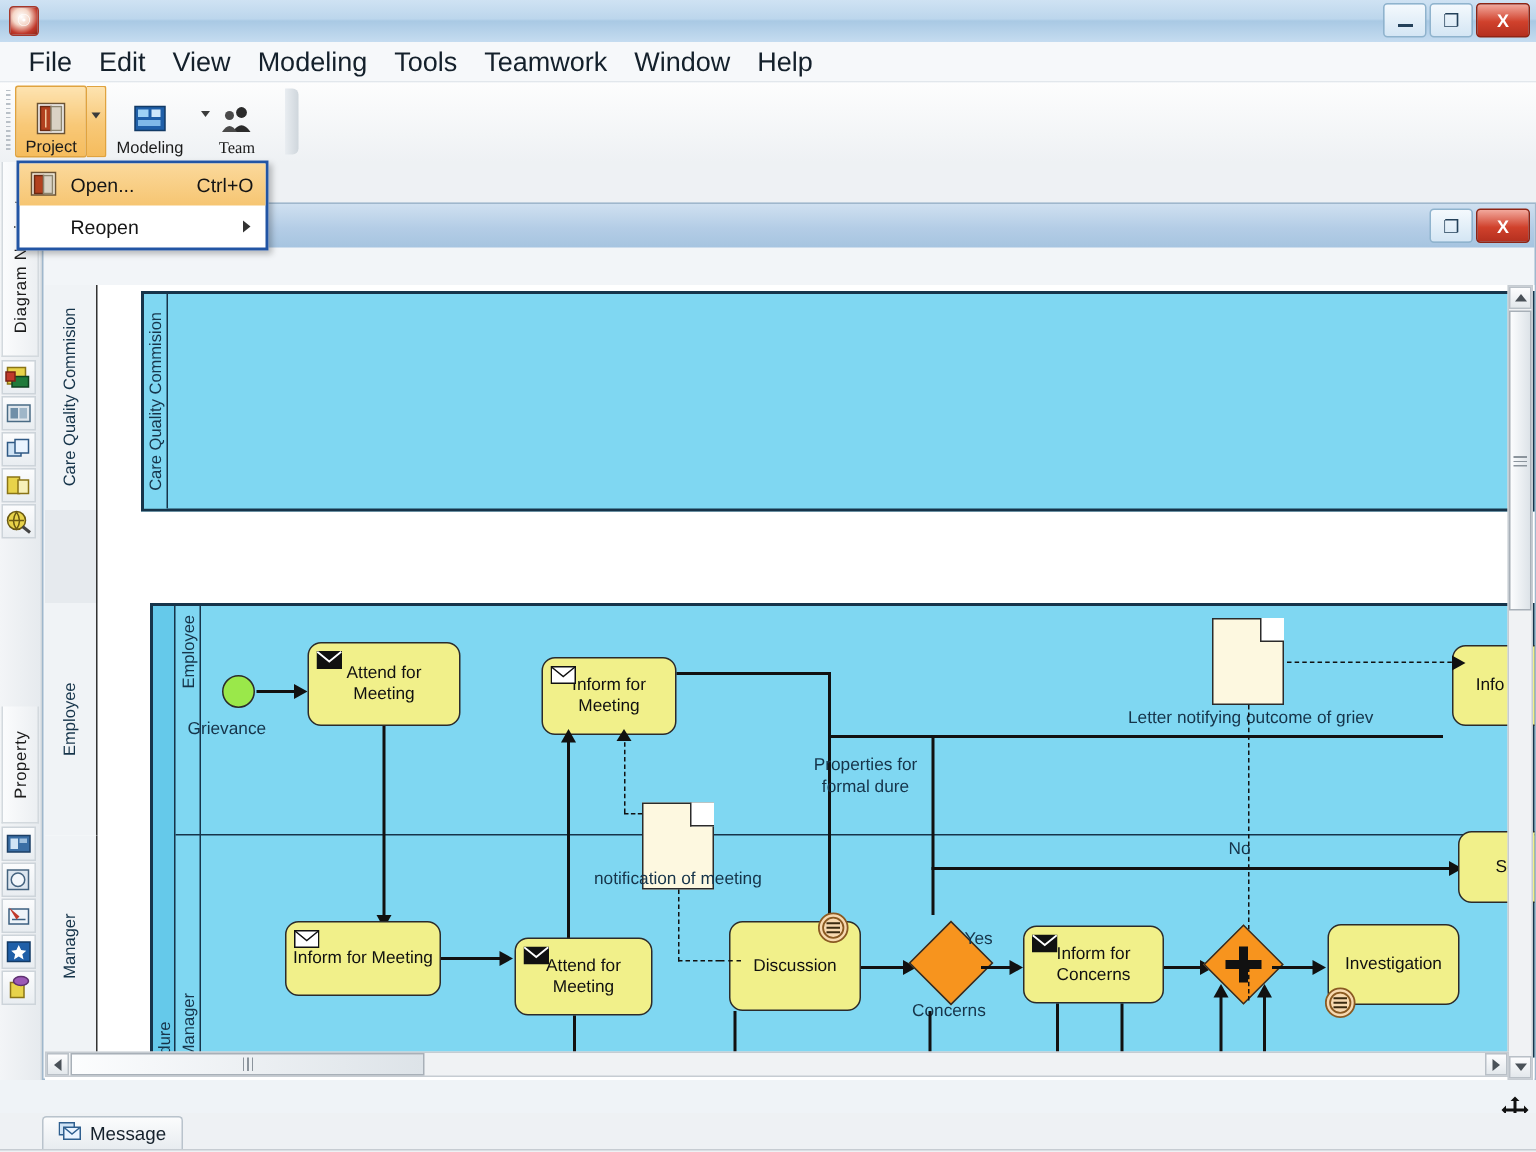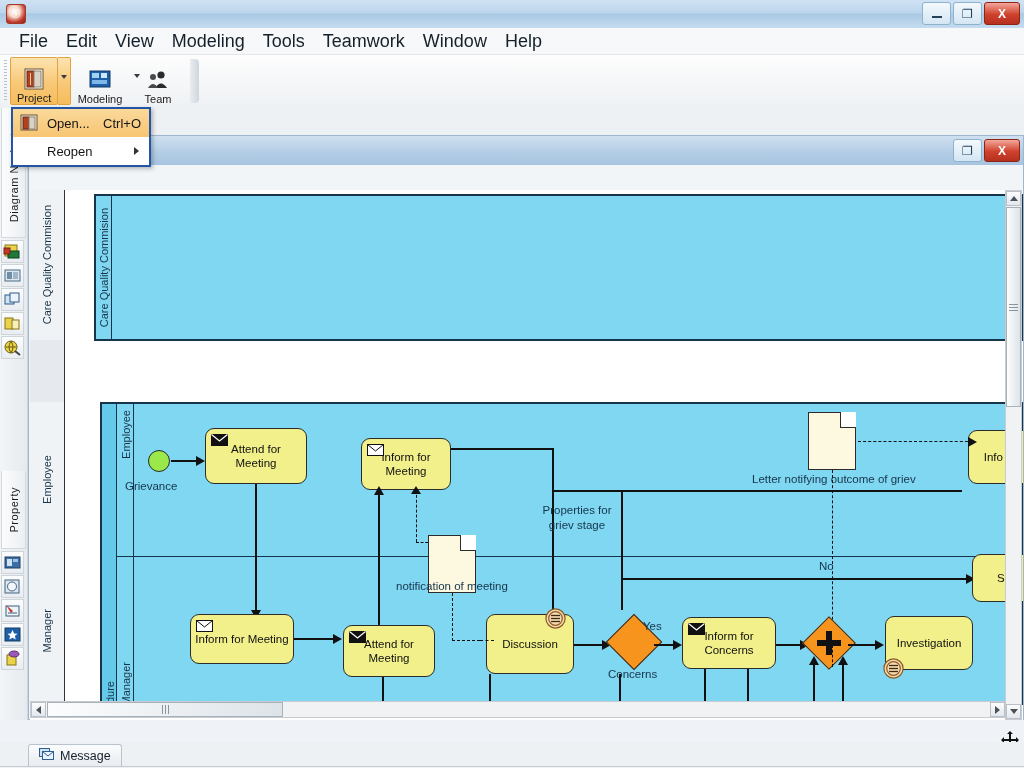--- a/index.html
+++ b/index.html
@@ -68,21 +68,21 @@
   }
   .arrowbtn{width:13px;display:flex;align-items:flex-start;justify-content:center;padding-top:17px;cursor:default;}
   .arrowbtn.active{background:linear-gradient(to bottom,#fde3b0,#f8c877 55%,#f5bc5d);
     border:1px solid #e0a33f;border-left:none;border-radius:0 2px 2px 0;box-sizing:border-box;}
   .caret{width:0;height:0;border-left:3.5px solid transparent;border-right:3.5px solid transparent;border-top:4px solid #3b3b3b;}
   #tb-sep{position:absolute;left:190px;top:4px;width:9px;height:44px;
     background:linear-gradient(to right,#e9edf1,#cfd6dc);border-radius:0 4px 4px 0;}
 
   
   #dropdown{
-    position:absolute;left:11px;top:107px;width:140px;
+    position:absolute;left:11px;top:107px;width:168px;
     background:#fff;border:2px solid #2255a4;box-sizing:border-box;z-index:60;
     box-shadow:2px 2px 4px rgba(0,0,0,.25);
   }
   #dropdown .row{
     height:28px;display:flex;align-items:center;padding:0 6px;cursor:default;position:relative;
   }
   #dropdown .row.sel{background:linear-gradient(to bottom,#fbd99b,#f6c572);}
   #dropdown .row .mico{width:22px;height:20px;margin-right:6px;flex:none;}
   #dropdown .row .mlbl{font-size:13px;color:#151515;}
   #dropdown .row .mkey{margin-left:auto;font-size:13px;color:#151515;padding-right:2px;}
@@ -284,21 +284,21 @@
           <rect x="5" y="12" width="15" height="4" fill="#7fb8e8"></rect>
         </svg>
       </span>
       <span class="lbl">Modeling</span>
     </div>
     <div class="arrowbtn">
         <span class="caret"></span>
       </div>
   </div>
 
-  <div class="tbgroup" style="left:128px;">
+  <div class="tbgroup" style="left:128px;font-family:Liberation Serif, serif;">
     <div class="tbtn">
       <span class="ico">
         <svg width="26" height="24" viewBox="0 0 26 24">
           <circle cx="16" cy="7" r="3.6" fill="#2b2b2b"></circle>
           <path d="M10 20 q6 -9 12 0 z" fill="#2b2b2b"></path>
           <circle cx="8" cy="9" r="3" fill="#4a4a4a"></circle>
           <path d="M3 20 q5 -8 10 0 z" fill="#4a4a4a"></path>
         </svg>
       </span>
       <span class="lbl">Team</span>
@@ -506,21 +506,21 @@
 
       <div class="dataobj" style="left:398px;top:345px;">
         <div class="fold"></div>
       </div>
       <div class="dlabel" style="left:366px;top:390px;">notification of meeting</div>
       <div class="dash-v" style="left:422px;top:403px;height:48px;"></div>
       <div class="dash-h" style="left:422px;top:450px;width:28px;"></div>
 
       <div class="annot" style="left:492px;top:313px;width:110px;">
         <div>Properties for</div>
-        <div>griev stage</div>
+        <div>formal dure</div>
       </div>
       <div class="ln lnh" style="left:522px;top:300px;width:410px;"></div>
       <div class="ln lnv" style="left:591px;top:300px;height:120px;"></div>
 
       <div class="task" style="left:160px;top:424px;width:104px;height:50px;">
         <span class="env">
           <svg width="17" height="12" viewBox="0 0 17 12">
               <rect x="0.5" y="0.5" width="16" height="11" fill="#fff" stroke="#111"></rect>
               <path d="M0.5 0.5 L8.5 7 L16.5 0.5" fill="none" stroke="#111" stroke-width="1"></path>
             </svg>

